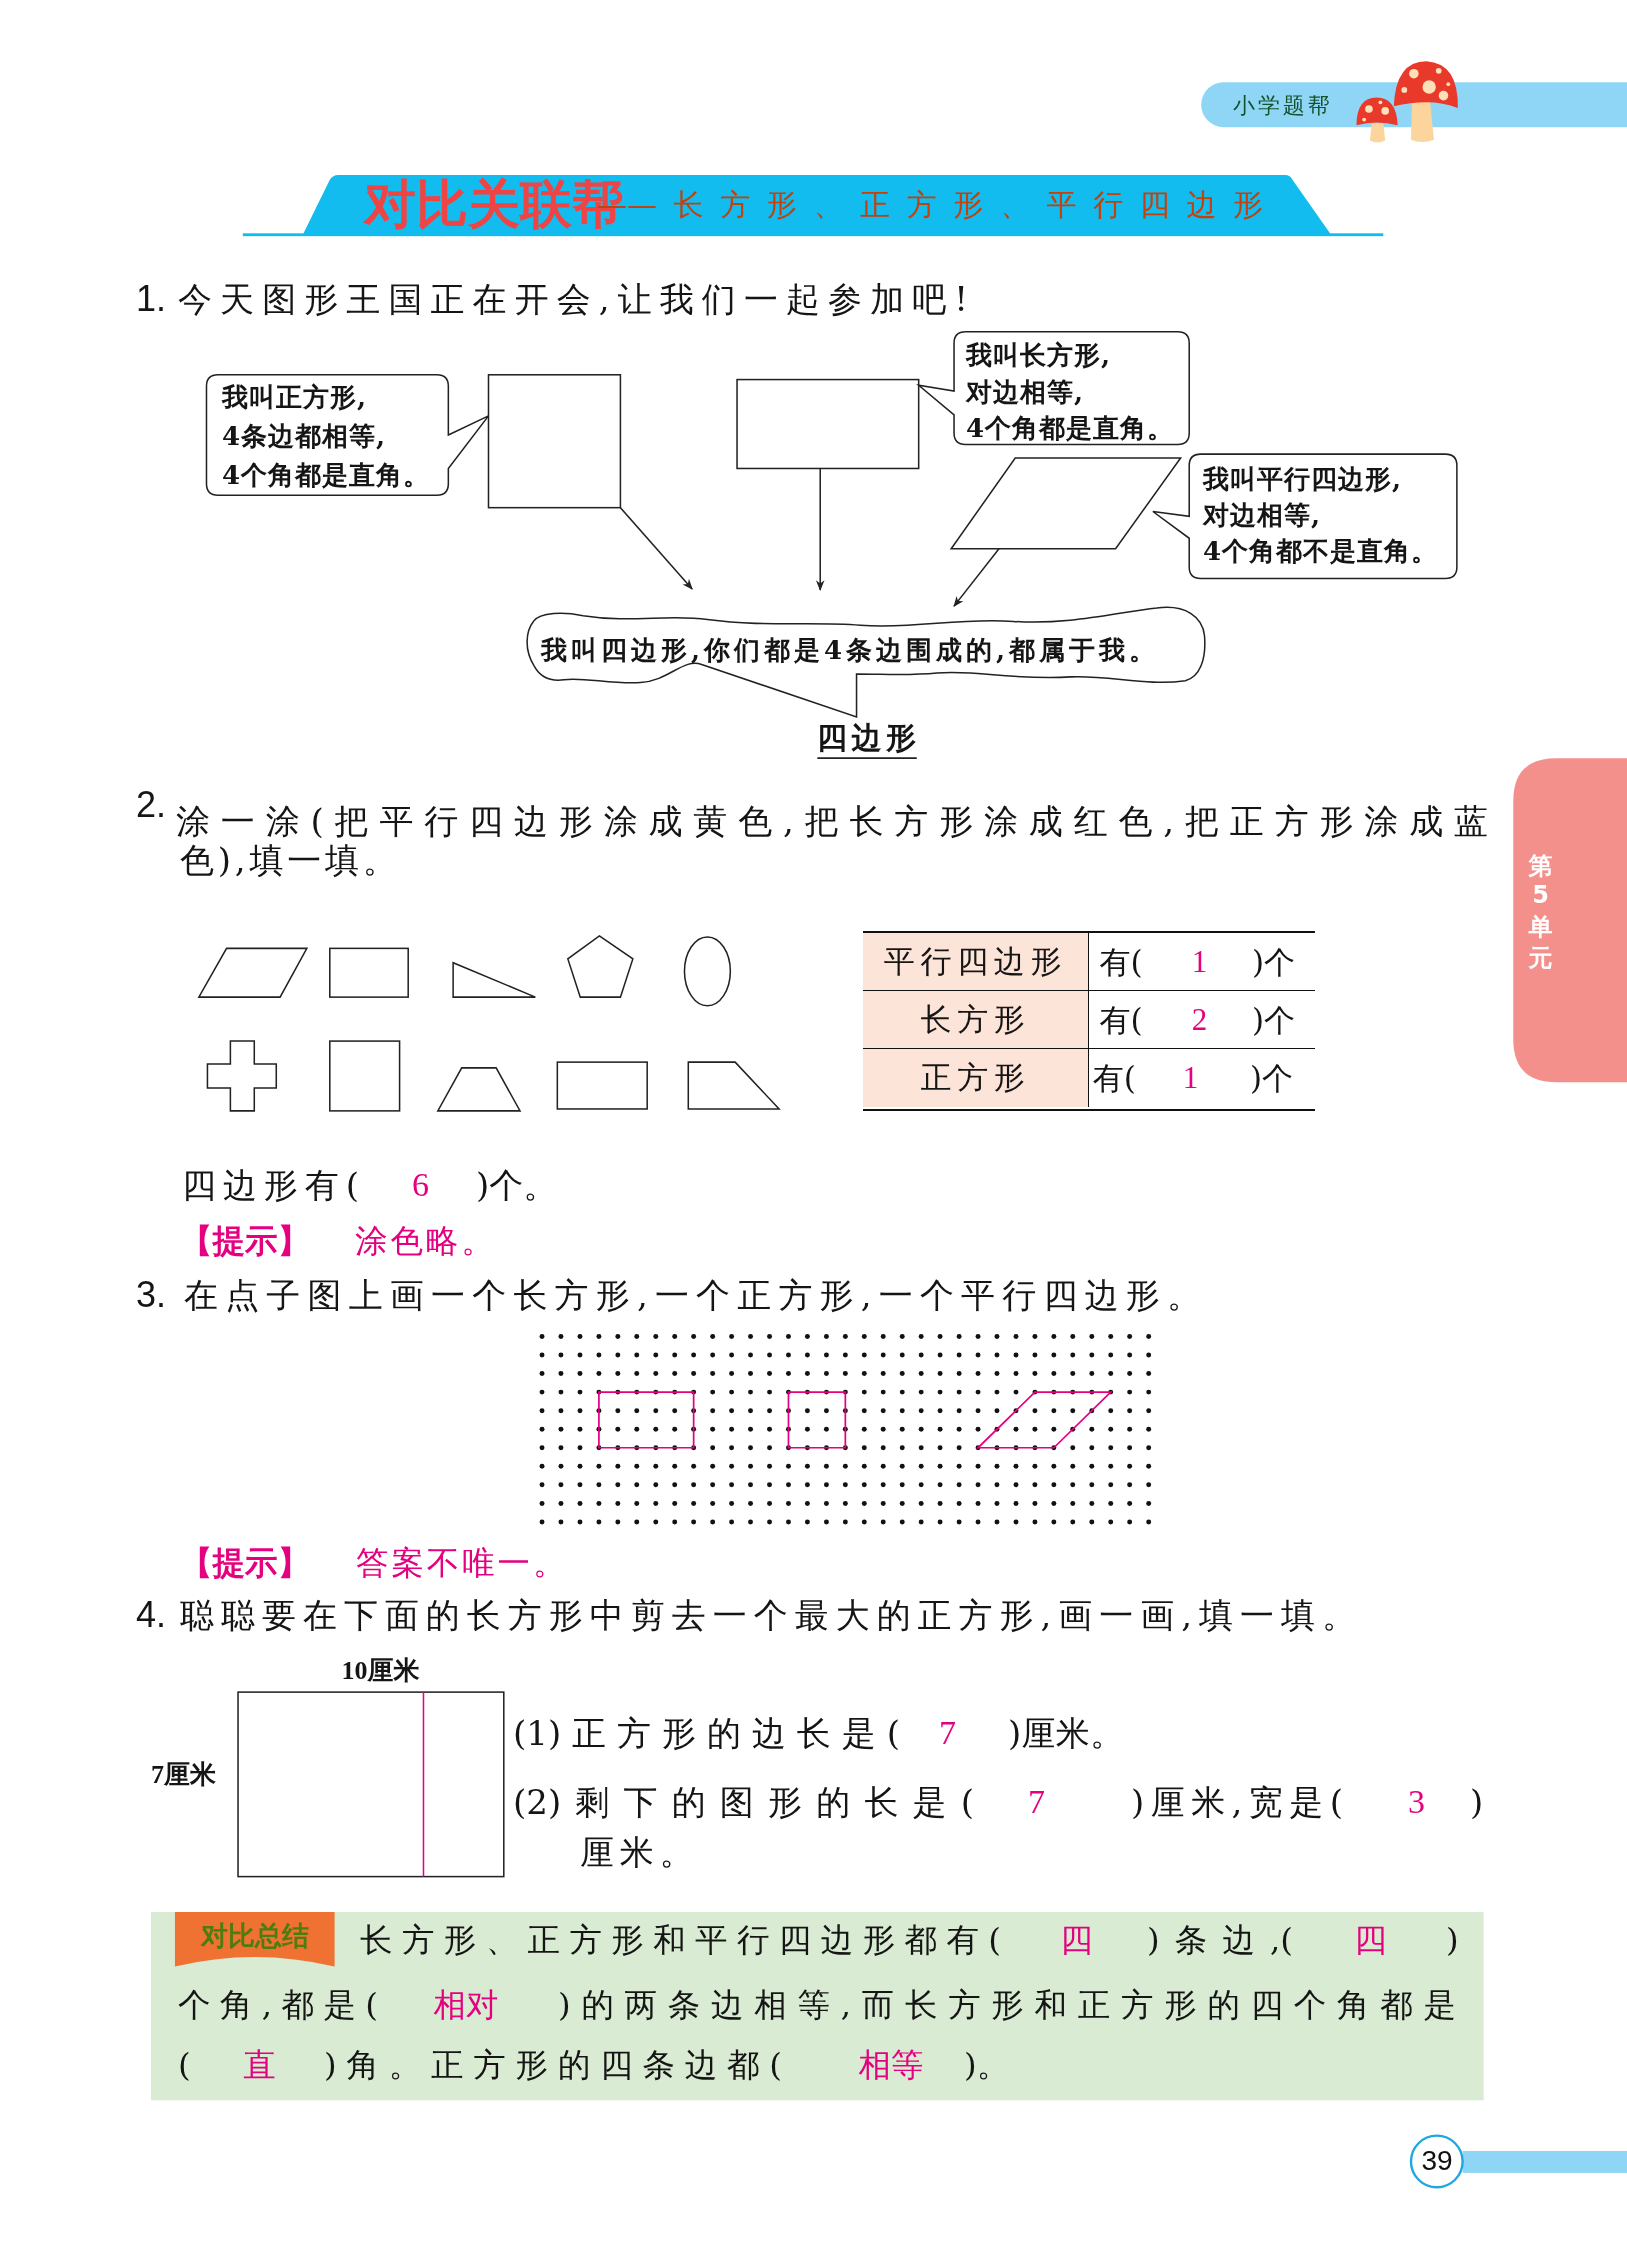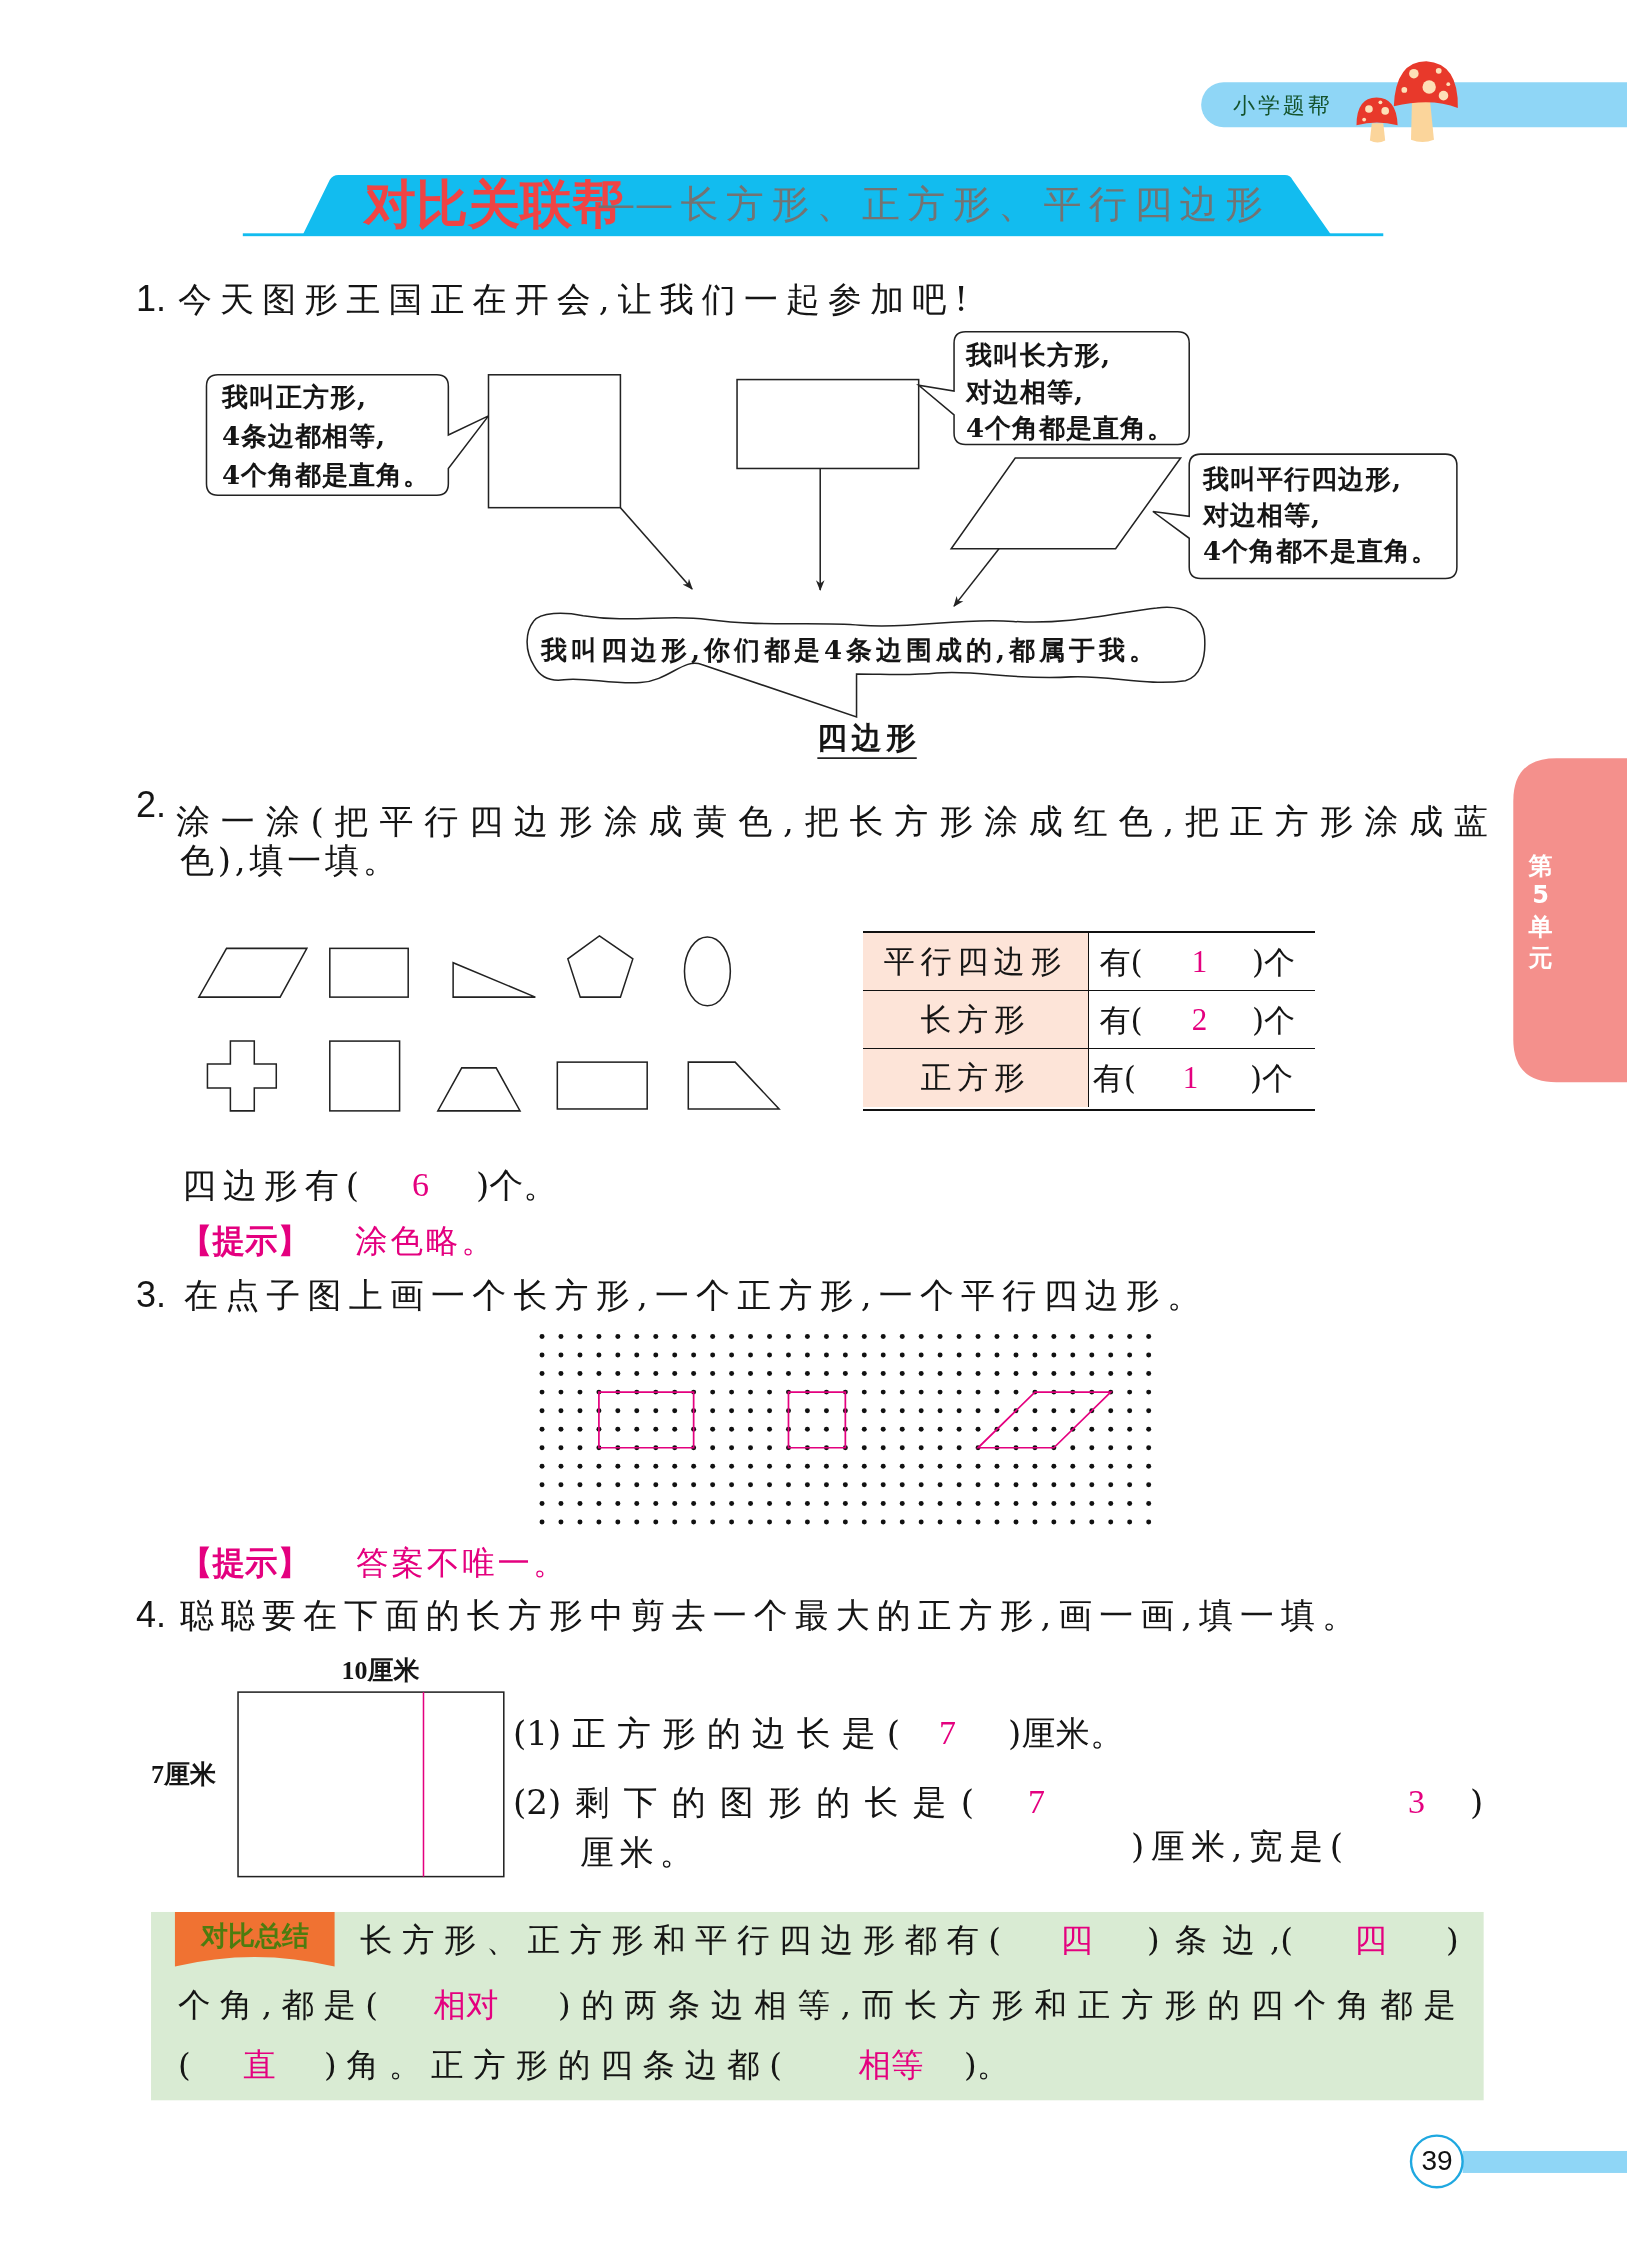--- a/index.html
+++ b/index.html
@@ -22,21 +22,21 @@
   .overlay{position:absolute;left:0;top:0;width:1628px;height:2260px;}
   .t{position:absolute;white-space:nowrap;font-size:34px;line-height:42px;height:42px;}
   .j{text-align:justify;text-align-last:justify;}
   .num{font-family:"Liberation Sans",sans-serif;font-size:36px;}
   .ans{color:var(--accent_magenta);font-family:"Liberation Serif",serif;text-align:center;}
   .ans-cjk{color:var(--accent_magenta);text-align:center;}
   .hint-label{color:var(--accent_magenta);font-family:"DejaVu Sans",sans-serif;font-weight:bold;font-size:32.5px;}
   .hint-text{color:var(--accent_magenta);font-size:32.5px;letter-spacing:2.9px;}
   .bubble{font-weight:bold;font-size:26px;line-height:38px;height:38px;letter-spacing:1px;}
   .banner-title{color:#ef4444;font-family:"DejaVu Sans",sans-serif;font-weight:bold;font-size:52px;line-height:57px;height:57px;}
-  .banner-sub{color:#737373;font-size:38px;line-height:57px;height:57px;}
+  .banner-sub{color:#c2410c;font-size:30px;line-height:57px;height:57px;}
   .brand{position:absolute;left:1233px;top:92px;font-size:22px;line-height:27px;letter-spacing:2.9px;color:#14532d;font-family:"DejaVu Sans",sans-serif;}
   .side-char{position:absolute;left:1526px;width:29px;text-align:center;color:#fff;font-weight:bold;
              font-family:"DejaVu Sans",sans-serif;font-size:24px;line-height:29px;}
   .fig-label{font-weight:bold;font-size:26px;line-height:32.5px;height:32.5px;font-family:"Liberation Serif",serif;}
   .cat-label{font-weight:bold;font-size:30px;line-height:34px;height:34px;}
   .page-num{position:absolute;left:1411px;top:2144px;width:52px;text-align:center;font-family:"Liberation Sans",sans-serif;font-size:28px;line-height:34px;color:#111;}
   .sum{font-size:32.5px;}
   .tag-text{position:absolute;left:175px;top:1919px;width:160px;text-align:center;color:#4d7c0f;font-weight:bold;
             font-family:"DejaVu Sans",sans-serif;font-size:27px;line-height:34px;}
   
@@ -566,21 +566,21 @@
 <div class="t j" style="left:180px;top:1594px;width:1176px;">聪聪要在下面的长方形中剪去一个最大的正方形,画一画,填一填。</div>
 <div class="t fig-label" style="left:323px;top:1655px;width:115px;text-align:center;">10厘米</div>
 <div class="t fig-label" style="left:151px;top:1759px;">7厘米</div>
 
 <div class="t j" style="left:513px;top:1712px;width:387px;">(1)正方形的边长是(</div>
 <div class="t ans" style="left:919px;top:1712px;width:57px;">7</div>
 <div class="t j" style="left:1008px;top:1712px;width:116px;">)厘米。</div>
 
 <div class="t j" style="left:513px;top:1781px;width:461px;">(2)剩下的图形的长是(</div>
 <div class="t ans" style="left:1008px;top:1781px;width:57px;">7</div>
-<div class="t j" style="left:1131px;top:1781px;width:212px;margin-top:44px;">)厘米,宽是(</div>
+<div class="t j" style="left:1131px;top:1781px;width:212px;">)厘米,宽是(</div>
 <div class="t ans" style="left:1388px;top:1781px;width:57px;">3</div>
 <div class="t" style="left:1470px;top:1781px;">)</div>
 <div class="t" style="left:580px;top:1831px;letter-spacing:5.7px;">厘米。</div>
 
 <div class="tag-text">对比总结</div>
 
 <div class="t sum j" style="left:360px;top:1919px;width:641px;">长方形、正方形和平行四边形都有(</div>
 <div class="t sum ans-cjk" style="left:1048px;top:1919px;width:57px;">四</div>
 <div class="t sum j" style="left:1147px;top:1919px;width:146px;">)条边,(</div>
 <div class="t sum ans-cjk" style="left:1342px;top:1919px;width:57px;">四</div>

